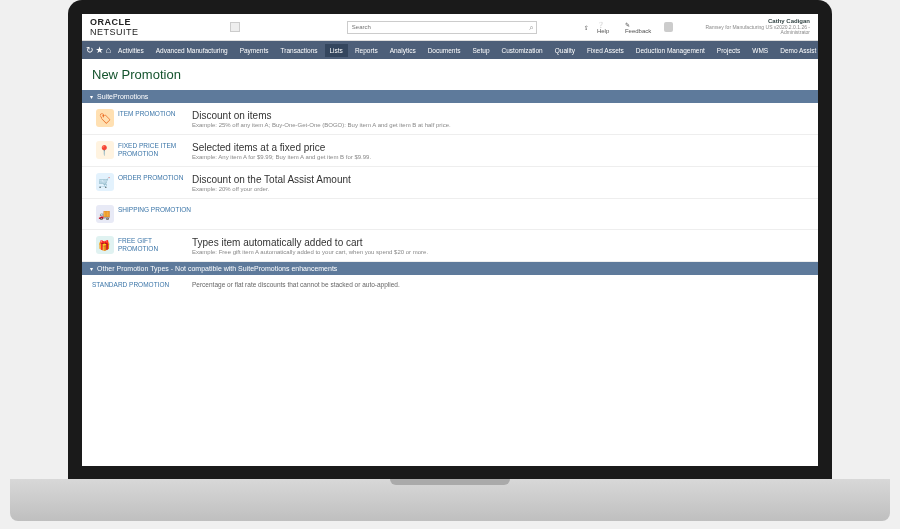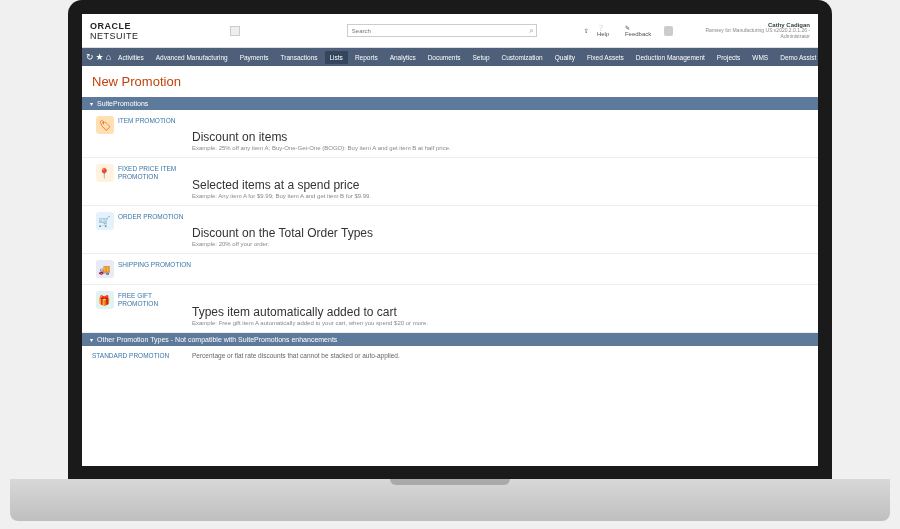--- a/index.html
+++ b/index.html
@@ -3,57 +3,57 @@
 <meta charset="utf-8">
 <style>
 * { margin: 0; padding: 0; box-sizing: border-box; }
 body { font-family: Arial, sans-serif; background: #f0f0f0; display: flex; justify-content: center; align-items: center; min-height: 529px; }
 .laptop-frame { width: 900px; height: 529px; position: relative; }
 .laptop-bezel { position: absolute; top: 0; left: 68px; right: 68px; height: 480px; background: #1a1a1a; border-radius: 14px 14px 0 0; padding: 14px; }
 .laptop-screen { width: 100%; height: 100%; background: #fff; overflow: hidden; font-size: 7px; }
 .laptop-base { position: absolute; bottom: 8px; left: 10px; right: 10px; height: 42px; background: linear-gradient(#d8d8d8, #bfbfbf); border-radius: 0 0 8px 8px; }
 .laptop-base::before { content: ""; position: absolute; left: 50%; top: 0; transform: translateX(-50%); width: 120px; height: 6px; background: #aaa; border-radius: 0 0 6px 6px; }
 
-.header-top { display: flex; align-items: center; padding: 4px 8px; background: #fff; border-bottom: 1px solid #ddd; height: 34px; gap: 47px; }
+.header-top { display: flex; align-items: center; padding: 4px 8px; background: #fff; border-bottom: 1px solid #ddd; height: 27px; gap: 47px; }
 .logo { font-size: 9px; font-weight: bold; color: #222; letter-spacing: 0.5px; }
 .logo-sub { font-weight: normal; }
 .logo-icon { display: inline-block; width: 10px; height: 10px; background: #eee; border: 1px solid #ccc; margin-left: 6px; vertical-align: middle; }
 .search-box { margin-left: 60px; flex: 0 0 190px; position: relative; }
 .search-box input { width: 100%; height: 13px; border: 1px solid #ccc; padding: 1px 14px 1px 4px; font-size: 6px; }
 .search-box .sicon { position: absolute; right: 3px; top: 2px; font-size: 8px; color: #888; }
 .header-right { margin-left: auto; display: flex; align-items: center; gap: 8px; font-size: 6px; color: #555; }
 .header-right .link { cursor: pointer; }
 .user-block { text-align: right; line-height: 1.1; }
 .user-name { color: #344; font-weight: bold; }
 .user-role { color: #888; font-size: 5px; }
 .user-icon { display: inline-block; width: 10px; height: 10px; background: #ccc; border-radius: 2px; vertical-align: middle; margin-right: 3px; }
 
 .nav-bar { background: #4d5f79; display: flex; align-items: center; height: 18px; padding: 0 4px; gap: 2px; color: #fff; }
 .nav-icon { width: 14px; height: 14px; display: flex; align-items: center; justify-content: center; font-size: 9px; cursor: pointer; }
 .nav-item { padding: 3px 5px; font-size: 6.5px; cursor: pointer; white-space: nowrap; }
 .nav-item.active { background: #34465e; }
 
-.page-title { padding: 8px 10px; font-size: 13px; color: #c2410c; font-weight: normal; }
+.page-title { padding: 8px 10px; font-size: 13px; color: #14532d; font-weight: normal; }
 
 .section-bar { background: #5e7a9b; color: #fff; font-size: 7px; padding: 3px 8px; display: flex; align-items: center; }
 .section-bar .chev { margin-right: 4px; font-size: 6px; }
 
 .promo-list { padding: 0; }
 .promo-row { display: flex; align-items: flex-start; padding: 6px 10px; border-bottom: 1px solid #eee; min-height: 28px; }
 .promo-icon-cell { width: 26px; display: flex; justify-content: center; align-items: center; }
 .promo-icon { width: 18px; height: 18px; border-radius: 3px; display: flex; align-items: center; justify-content: center; font-size: 10px; }
 .ic-tag { background: #ffe0b2; color: #e65100; }
 .ic-fixed { background: #fff3e0; color: #6a4; }
 .ic-cart { background: #e3f2fd; color: #1976d2; }
 .ic-ship { background: #e8eaf6; color: #5c6bc0; }
 .ic-gift { background: #e0f2f1; color: #00897b; }
 .promo-link-cell { width: 74px; padding-top: 1px; }
 .promo-link { color: #3b75a8; font-size: 6.5px; text-transform: uppercase; cursor: pointer; line-height: 1.2; display: block; }
 .promo-desc-cell { flex: 1; padding-top: 1px; }
-.promo-title { font-size: 12px; color: #333; margin-top: 13px; }
+.promo-title { font-size: 10px; color: #333; }
 .promo-example { font-size: 6px; color: #888; margin-top: 1px; }
 
 .std-row { display: flex; padding: 6px 10px; font-size: 6.5px; }
 .std-link { color: #3b75a8; text-transform: uppercase; width: 100px; cursor: pointer; }
 .std-desc { color: #666; }
 </style>
 </head>
 <body>
 
 <div class="laptop-frame">
@@ -125,33 +125,33 @@
             </div>
           </div>
           <div class="promo-row">
             <div class="promo-icon-cell">
               <div class="promo-icon ic-fixed">📍</div>
             </div>
             <div class="promo-link-cell">
               <span class="promo-link">FIXED PRICE ITEM PROMOTION</span>
             </div>
             <div class="promo-desc-cell">
-              <div class="promo-title">Selected items at a spend price</div>
+              <div class="promo-title">Selected items at a fixed price</div>
               <div class="promo-example">Example: Any item A for $9.99; Buy item A and get item B for $9.99.</div>
             </div>
           </div>
           <div class="promo-row">
             <div class="promo-icon-cell">
               <div class="promo-icon ic-cart">🛒</div>
             </div>
             <div class="promo-link-cell">
               <span class="promo-link">ORDER PROMOTION</span>
             </div>
             <div class="promo-desc-cell">
-              <div class="promo-title">Discount on the Total Order Types</div>
+              <div class="promo-title">Discount on the Total Assist Amount</div>
               <div class="promo-example">Example: 20% off your order.</div>
             </div>
           </div>
           <div class="promo-row">
             <div class="promo-icon-cell">
               <div class="promo-icon ic-ship">🚚</div>
             </div>
             <div class="promo-link-cell">
               <span class="promo-link">SHIPPING PROMOTION</span>
             </div>

